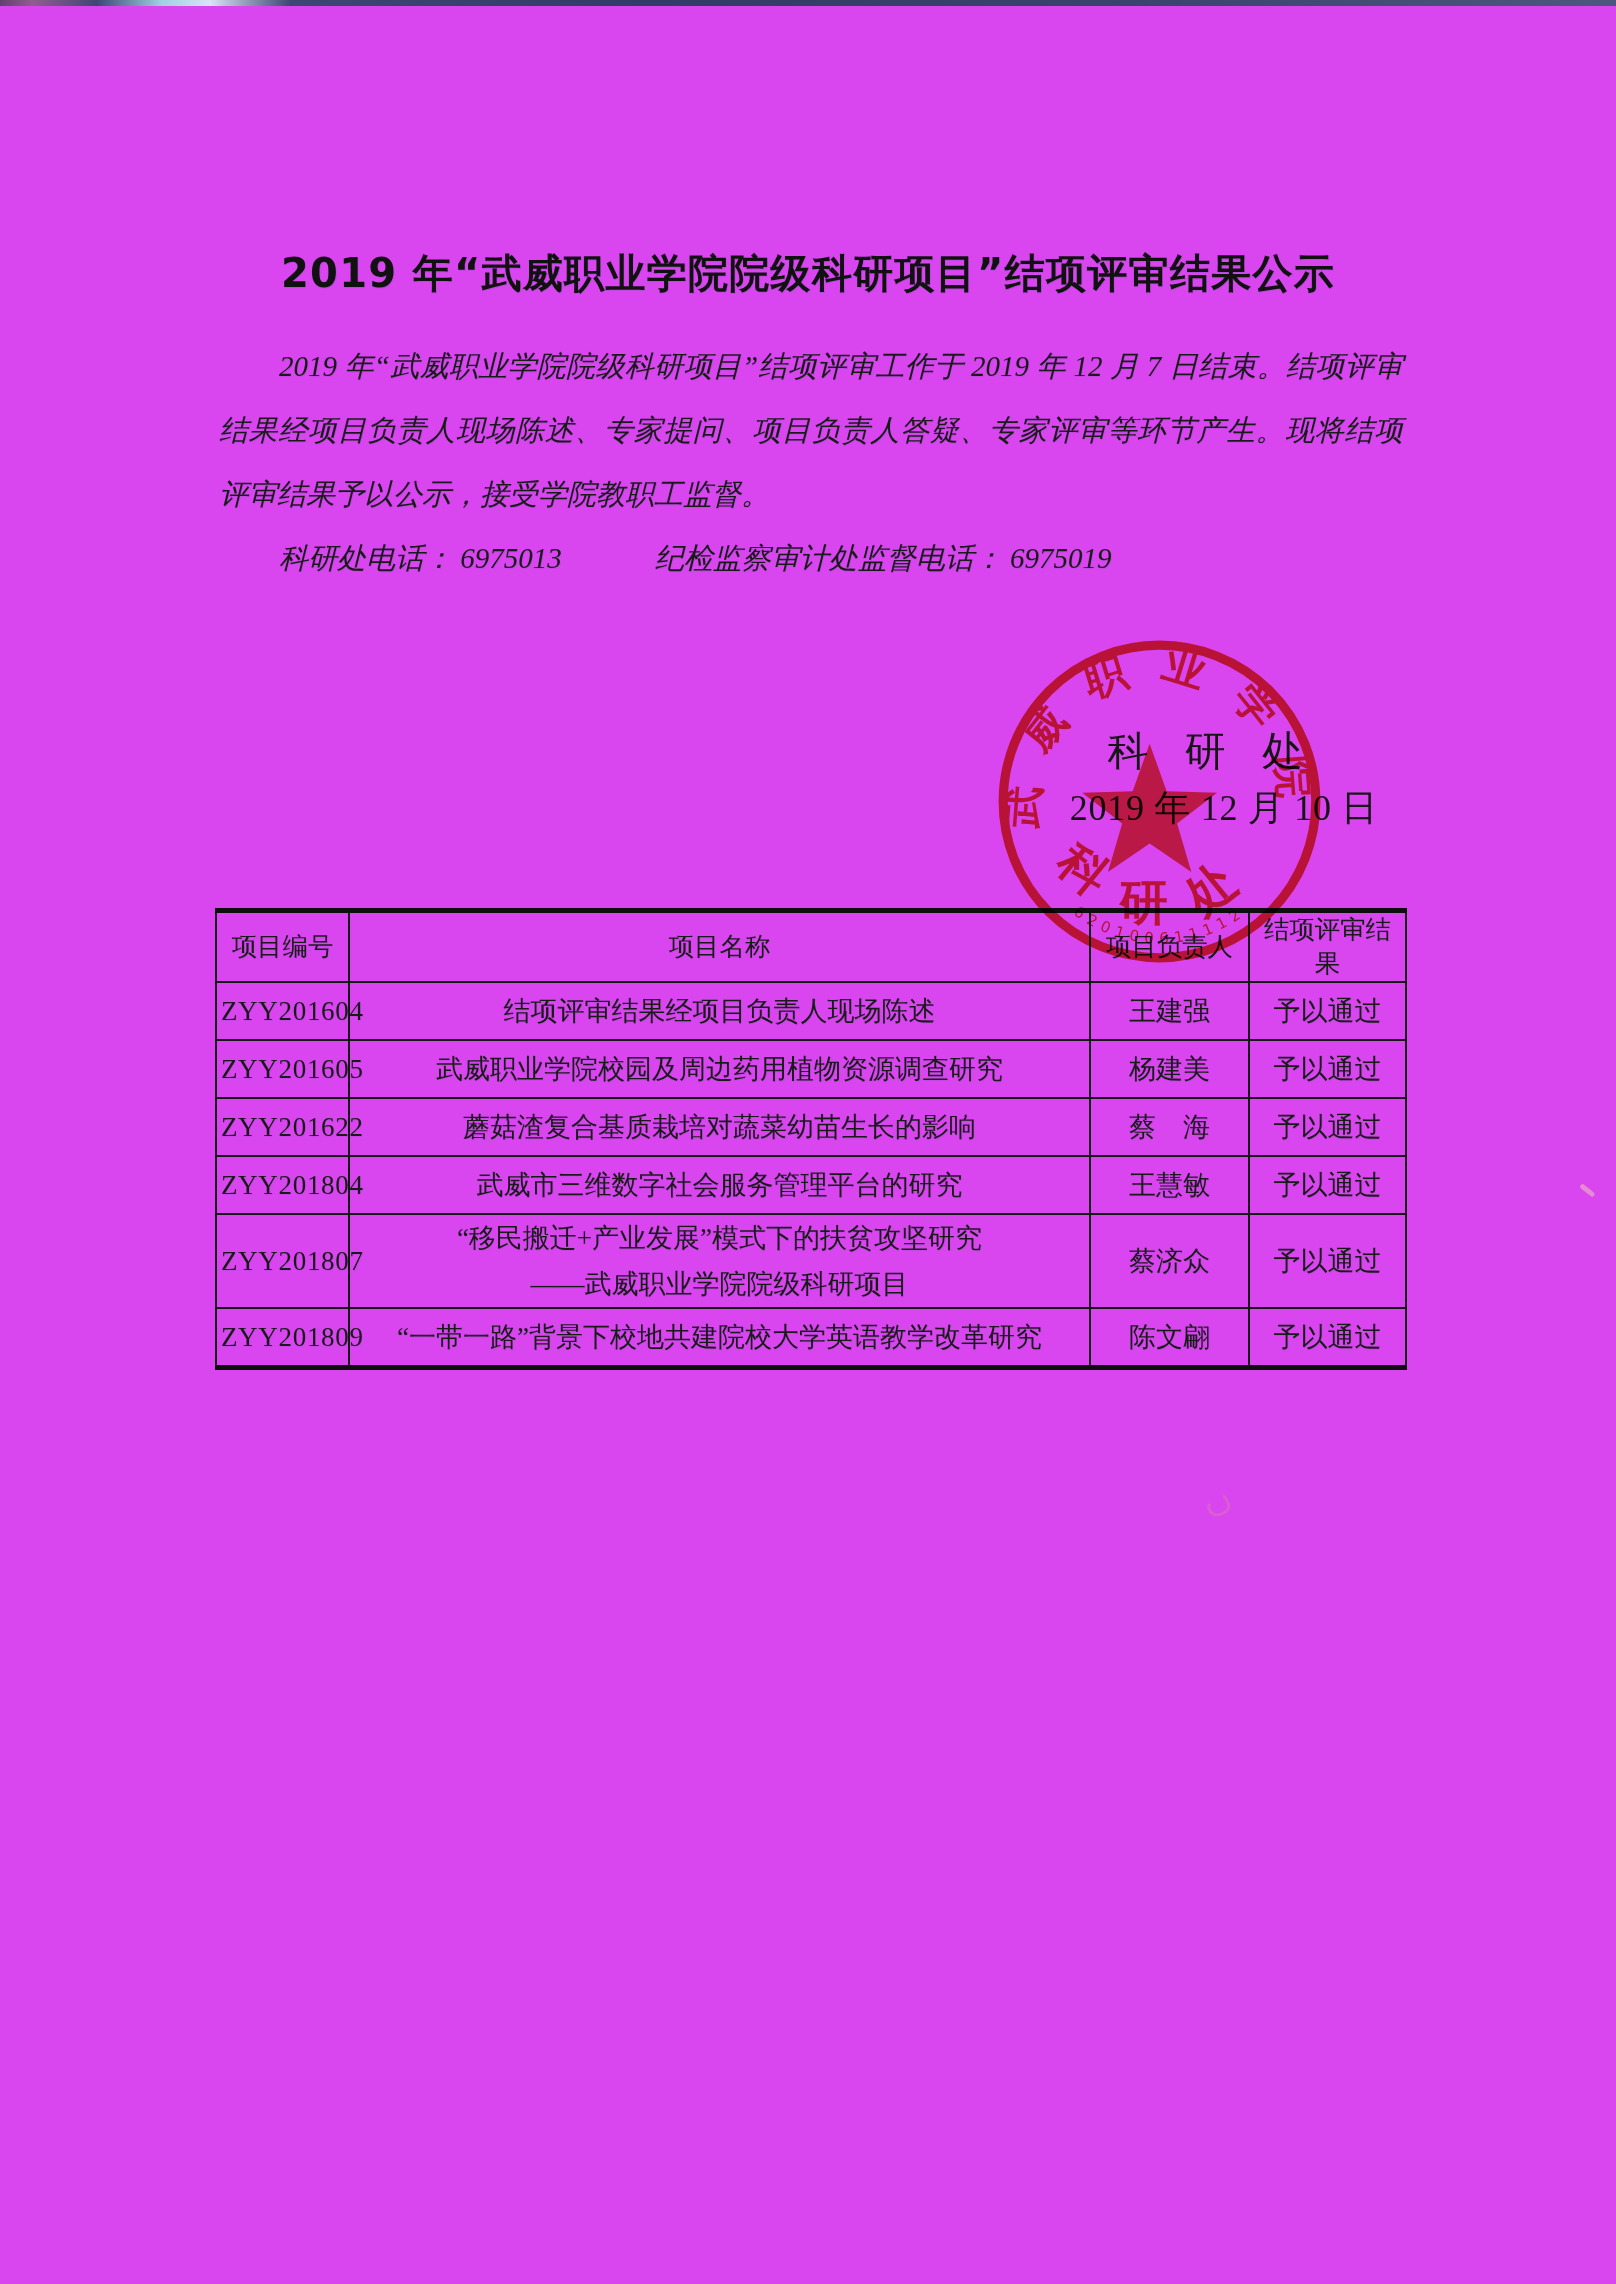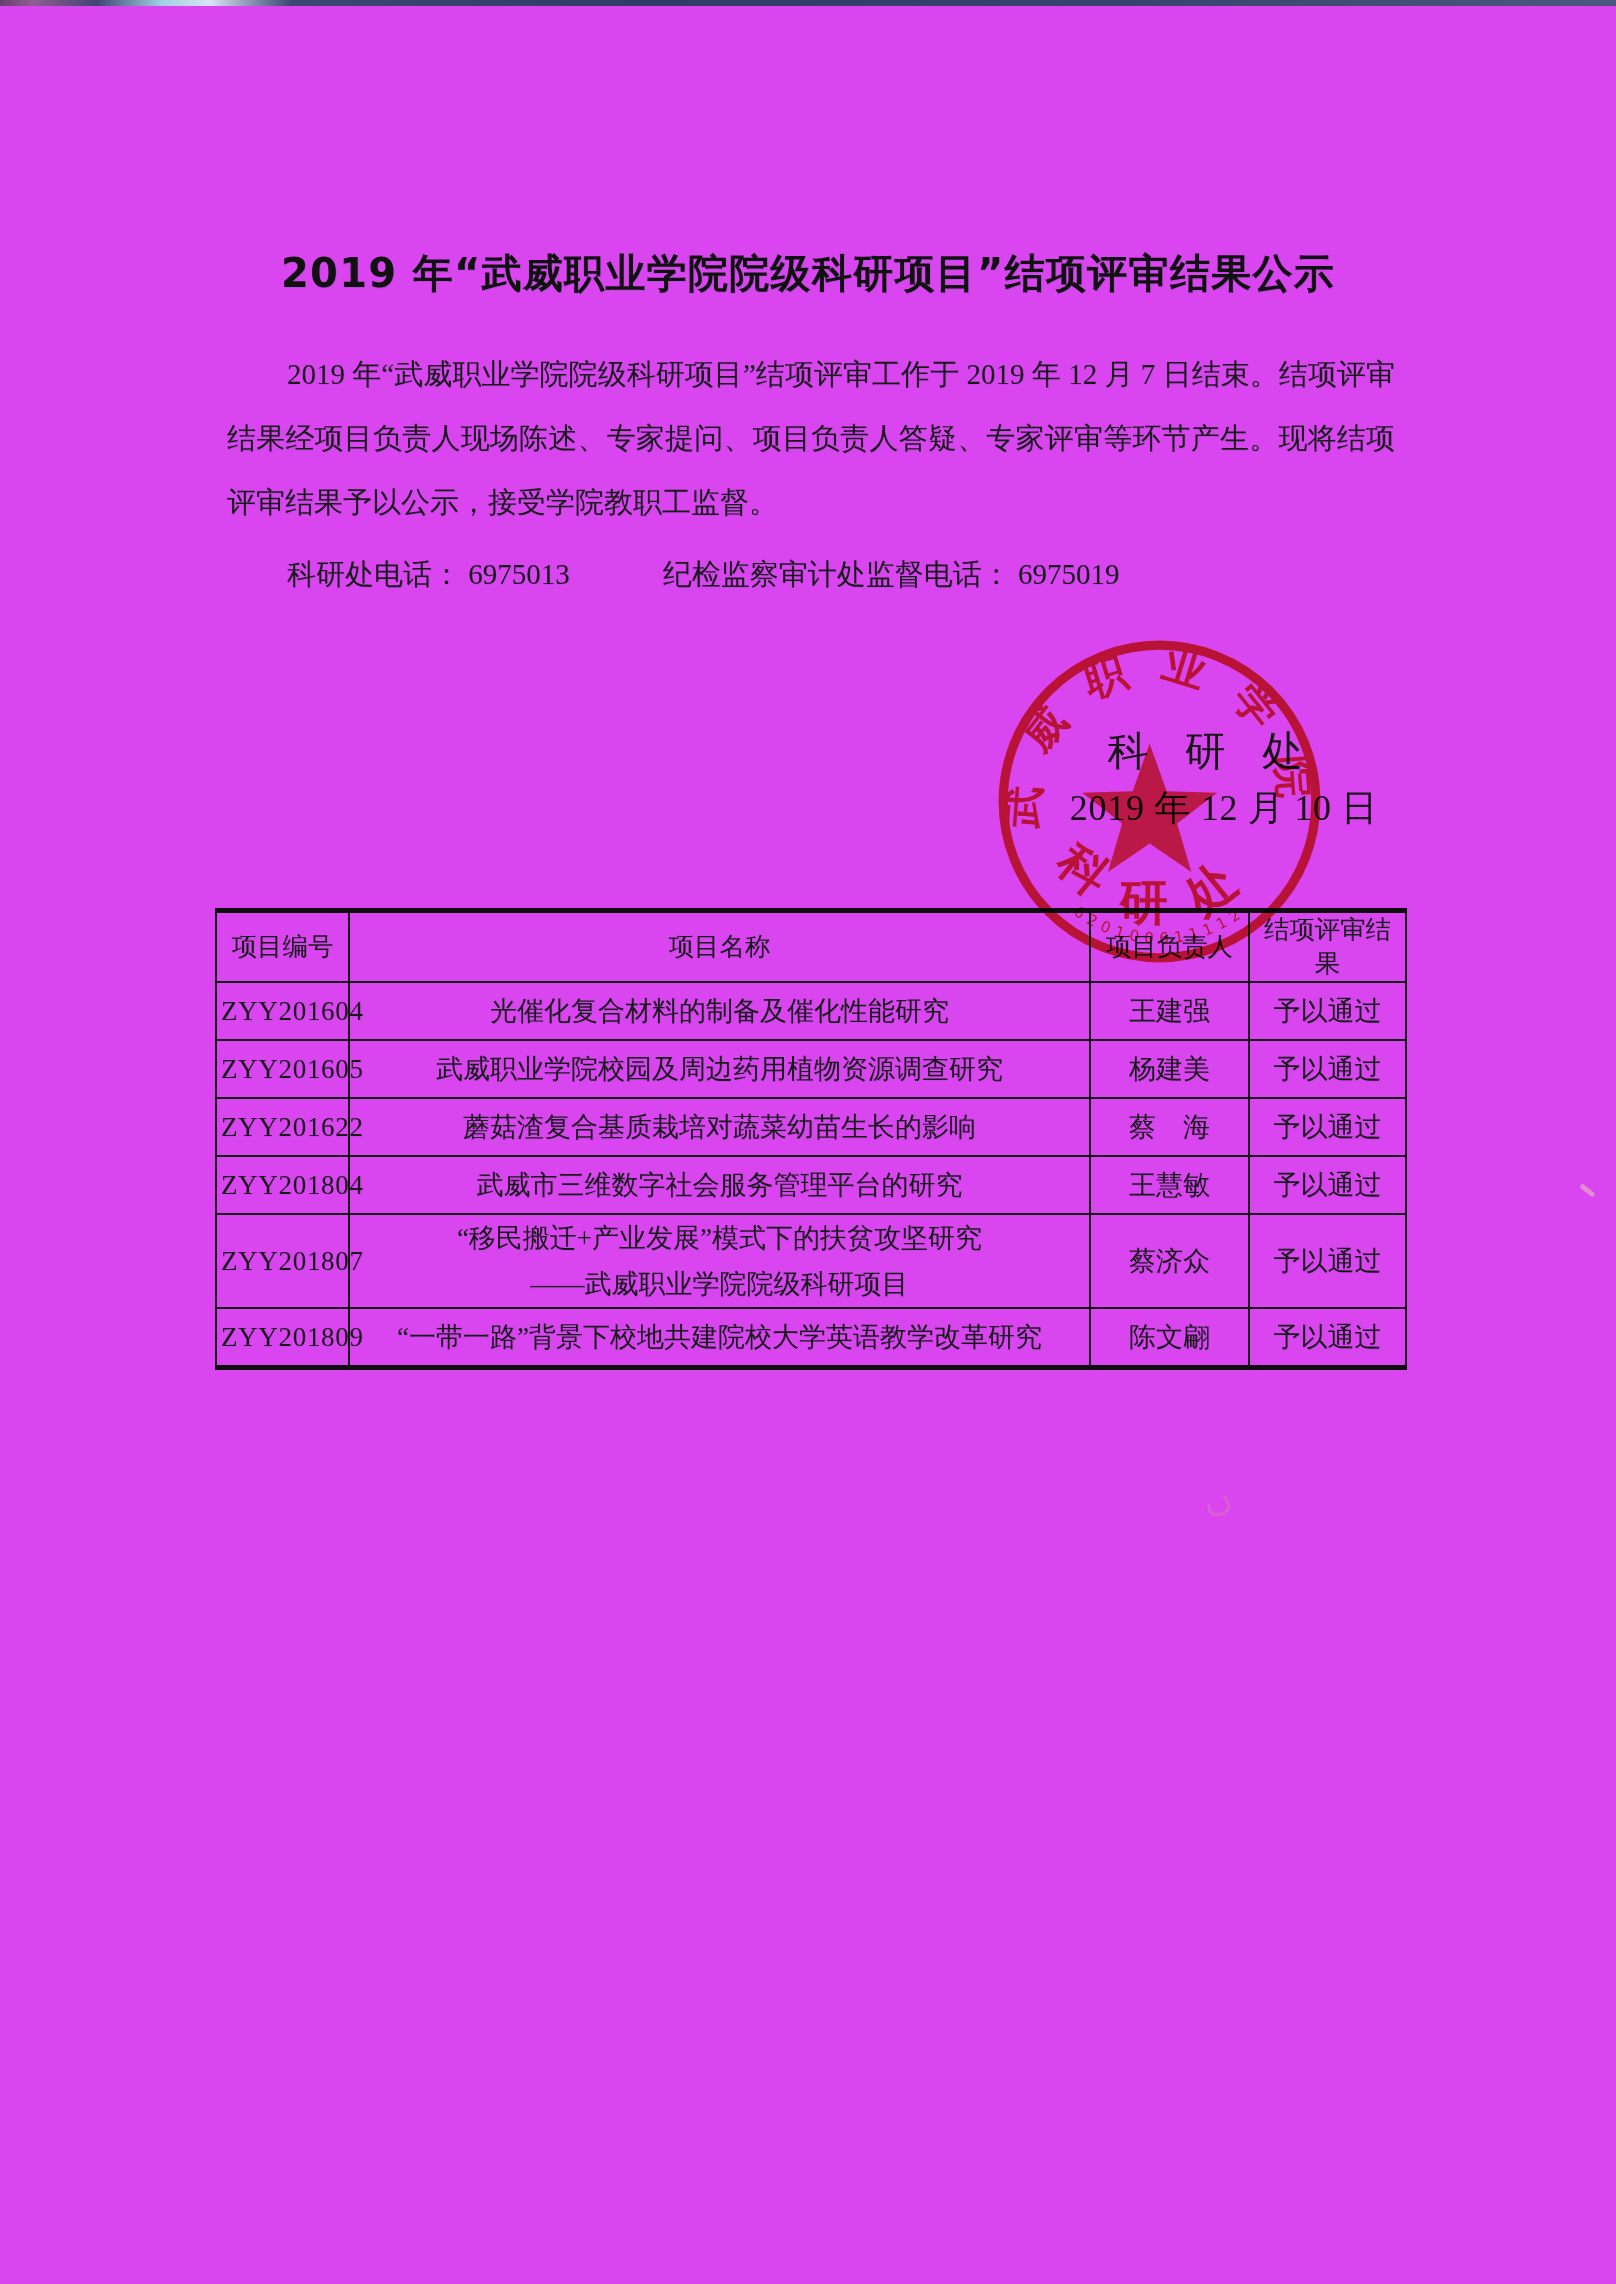--- a/index.html
+++ b/index.html
@@ -31,21 +31,21 @@
     letter-spacing: 1.3px;
     color: #111;
     text-shadow: 0.7px 0.7px 0 rgba(60, 80, 160, 0.18);
   }
 
   .body-text {
     position: absolute; left: 219px; top: 334px; width: 1184px;
     font-size: 29px; line-height: 64px; text-align: justify;
     text-shadow: 0.7px 0.7px 0 rgba(60, 80, 160, 0.14);
   }
-  .body-text p { margin: 8px; text-indent: 60px; }
+  .body-text p { margin: 0; text-indent: 60px; font-style: italic; }
   .contact-gap { display: inline-block; width: 93px; }
 
   .sig-office {
     position: absolute; left: 990px; top: 724px; width: 326px;
     text-align: right; font-size: 41px; letter-spacing: 13px;
     z-index: 2; color: #161616;
   }
   .sig-date {
     position: absolute; left: 922px; top: 784px; width: 456px;
     text-align: right; font-size: 36px; letter-spacing: 0.7px;
@@ -141,21 +141,21 @@
         <th>项目编号</th>
         <th>项目名称</th>
         <th>项目负责人</th>
         <th>结项评审结果</th>
       </tr>
     </thead>
     <tbody>
         <tr>
       <td class="cell-project-id">ZYY201604</td>
       <td class="cell-project-name">
-        <div>光催化复合材料的制备及催化性能研究</div>
+        <div>结项评审结果经项目负责人现场陈述</div>
 
       </td>
       <td class="cell-project-leader">王建强</td>
       <td class="cell-review-result">予以通过</td>
     </tr>
         <tr>
       <td class="cell-project-id">ZYY201605</td>
       <td class="cell-project-name">
         <div>武威职业学院校园及周边药用植物资源调查研究</div>
 

